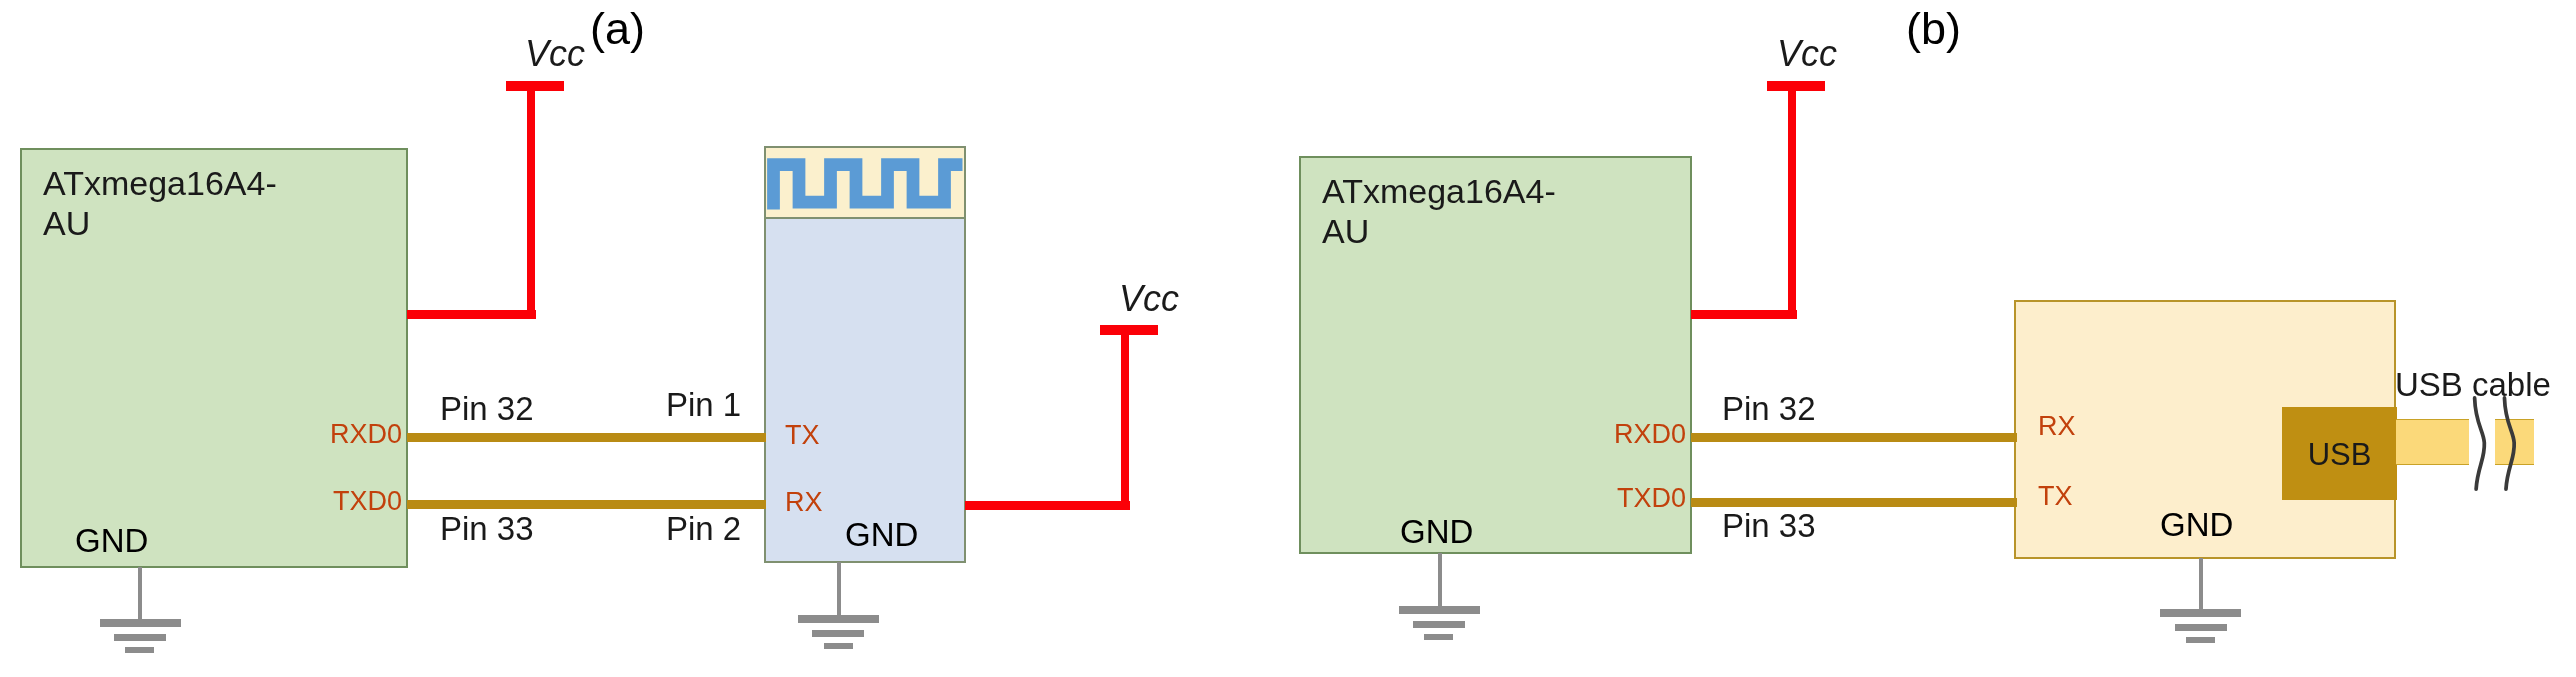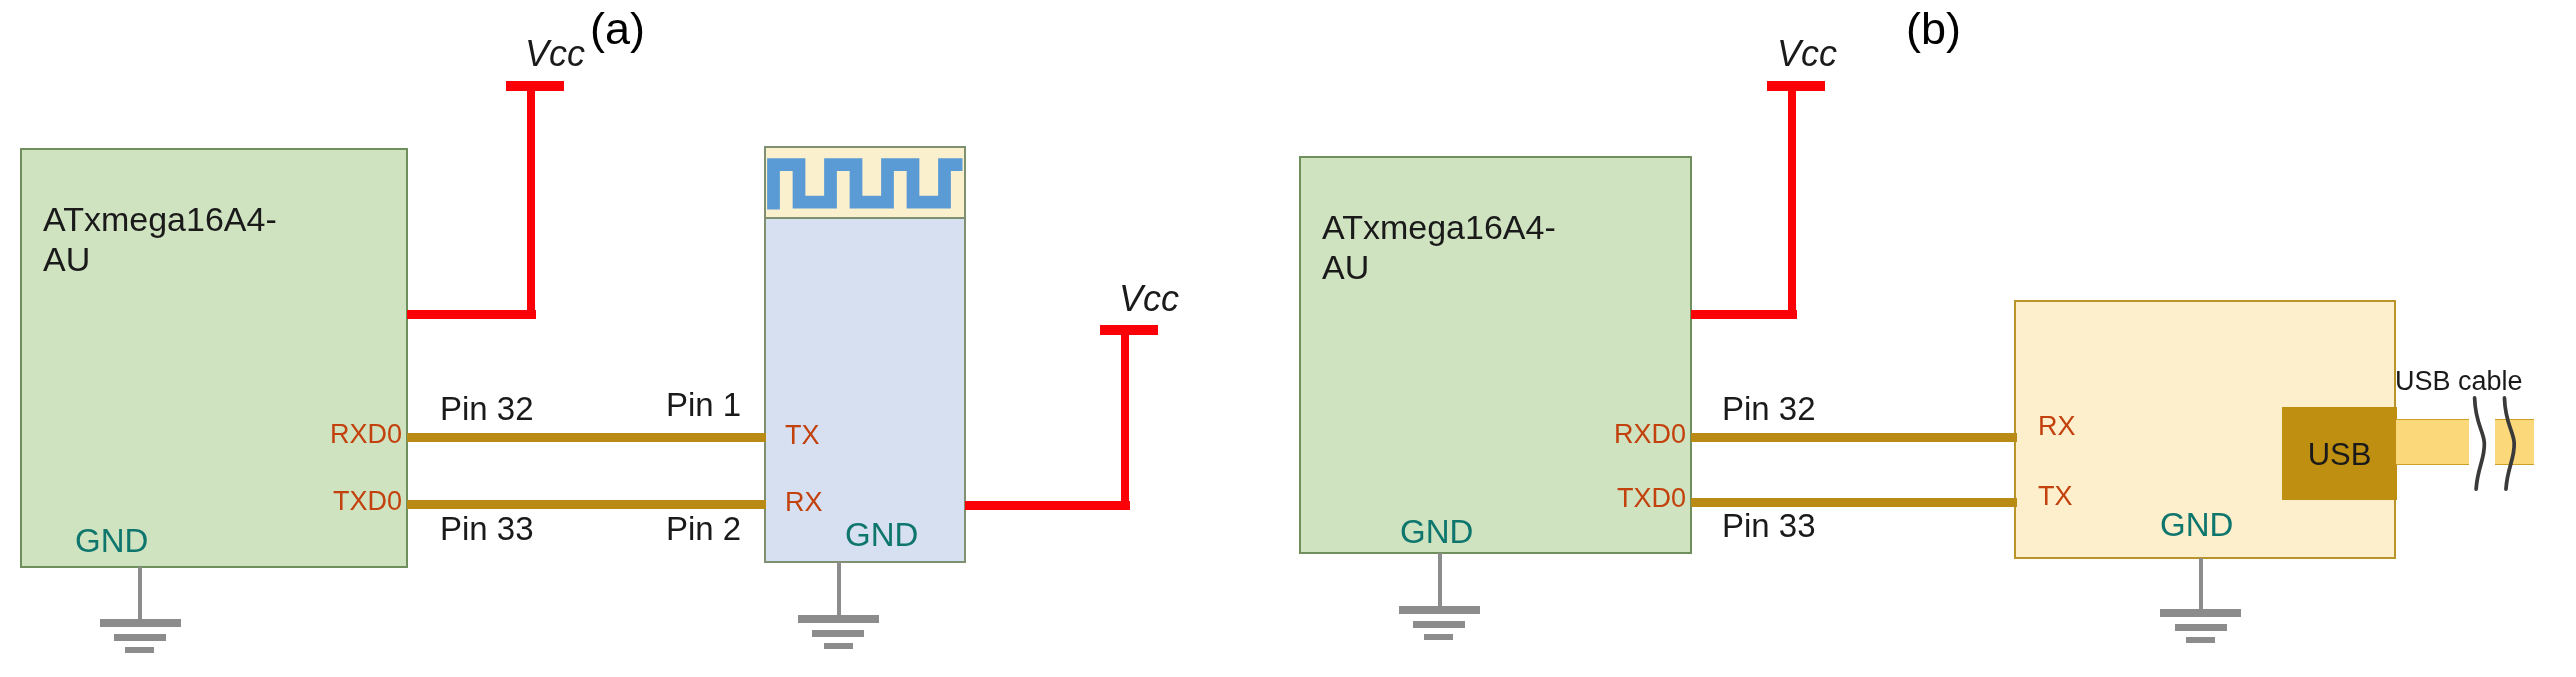--- a/index.html
+++ b/index.html
@@ -48,36 +48,36 @@
   }
   .usbcable{
     background:#fbd97a;
     border-top:1.5px solid #c9a227;
     border-bottom:1.5px solid #c9a227;
     box-sizing:border-box;
   }
 
   
   .ctext{
-    font-size:34px;color:#1a1a1a;line-height:1.18;white-space:pre-line;margin-top:36px;
+    font-size:34px;color:#1a1a1a;line-height:1.18;white-space:pre-line;
   }
   .pinlbl{
     font-size:27px;color:#c2410c;line-height:1;white-space:nowrap;
   }
   .wirelbl{
     font-size:33px;color:#1a1a1a;line-height:1;white-space:nowrap;
   }
   .vcclbl{
     font-size:36px;color:#1a1a1a;line-height:1;white-space:nowrap;font-style:italic;
   }
   .gndlbl{
-    font-size:33px;color:#0f766e;line-height:1;white-space:nowrap;
+    font-size:33px;color:#000000;line-height:1;white-space:nowrap;
   }
   .cablelbl{
-    font-size:27px;color:#1a1a1a;line-height:1;white-space:nowrap;
+    font-size:33px;color:#1a1a1a;line-height:1;white-space:nowrap;
   }
   .usblbl{
     font-size:31px;color:#1a1a1a;line-height:1;white-space:nowrap;
   }
 
   
   .wire-gold{background:#b98b14;}
   .wire-red{background:#fb0007;}
 
   

